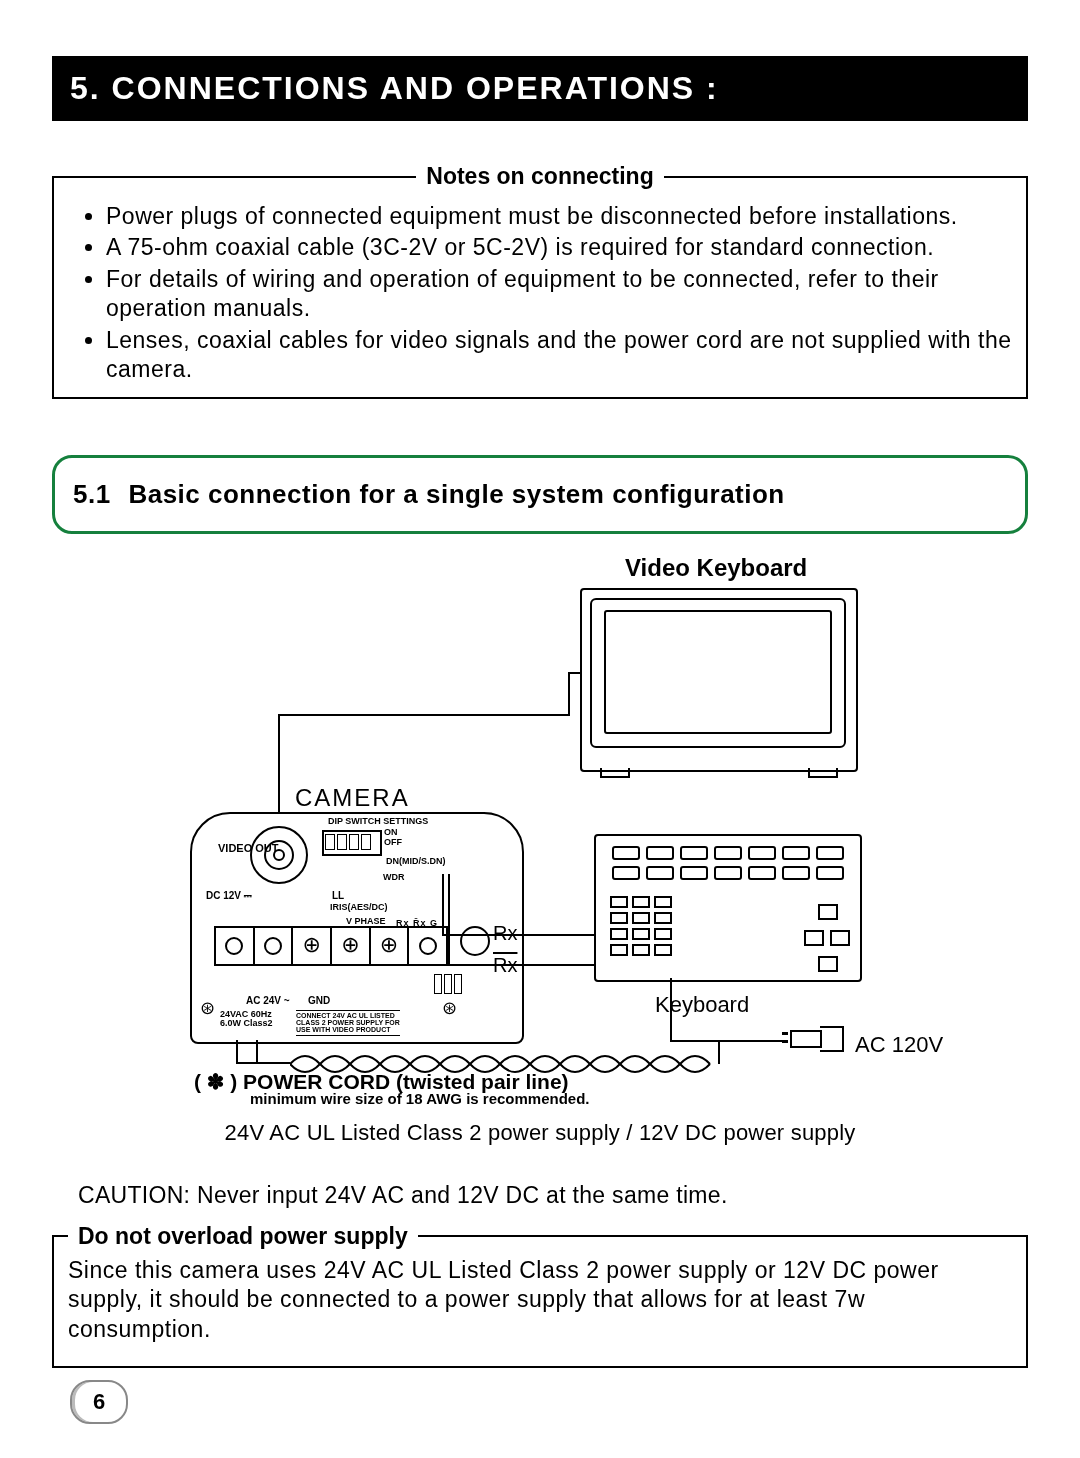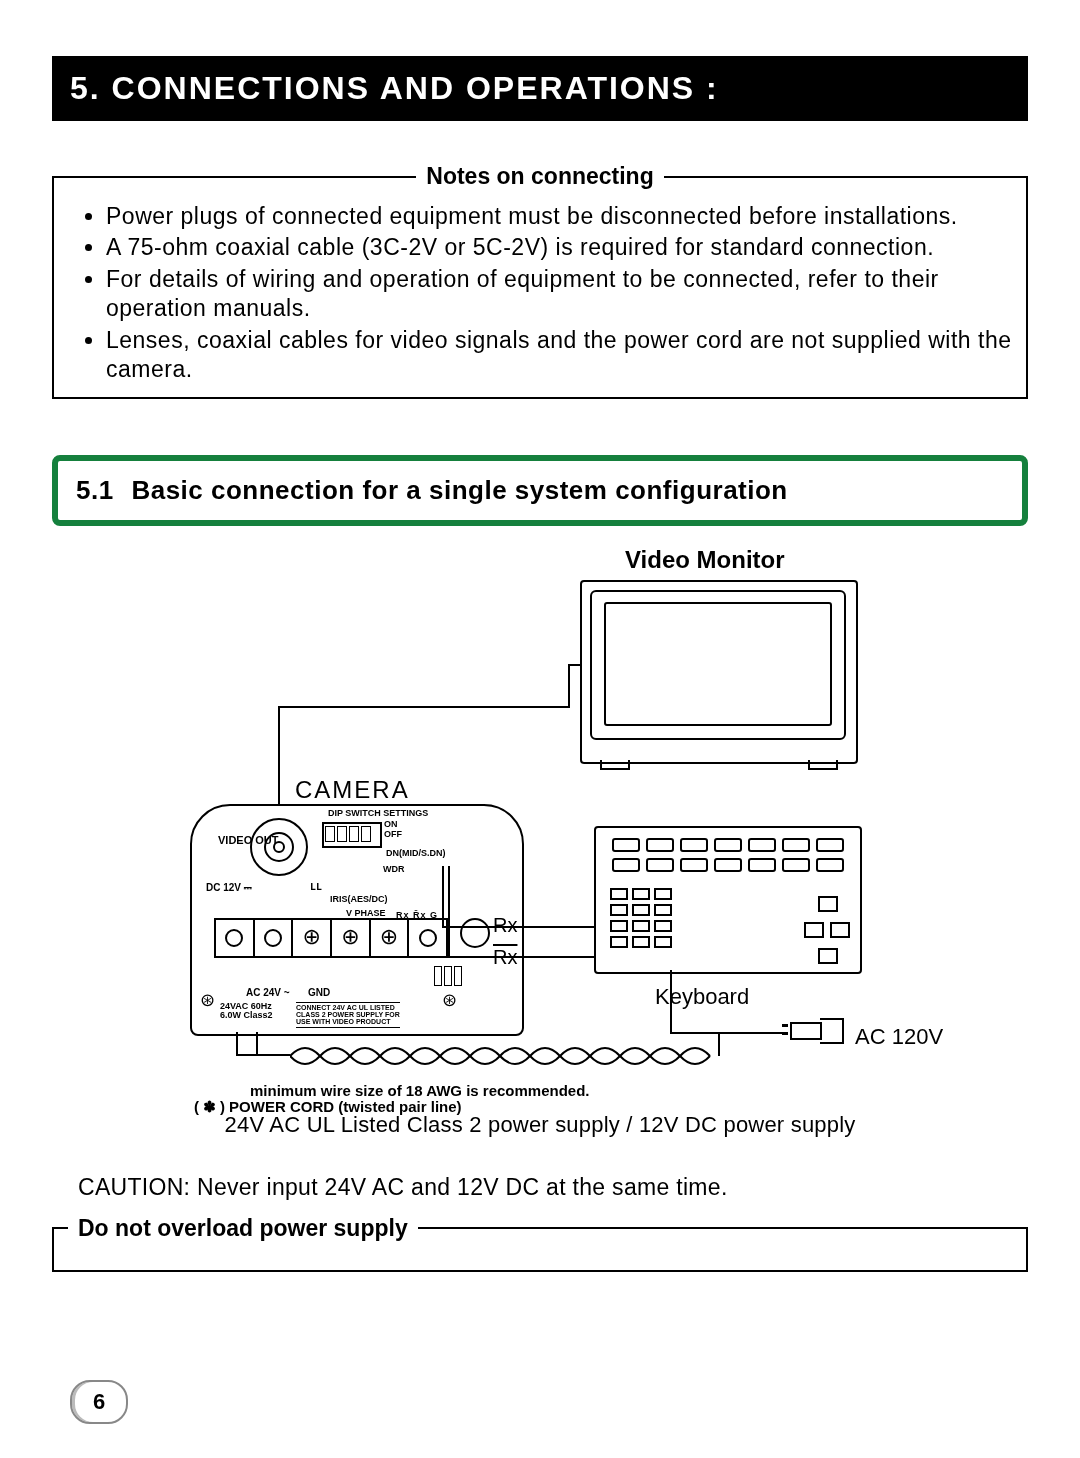--- a/index.html
+++ b/index.html
@@ -54,23 +54,23 @@
     letter-spacing: 0.5px;
     line-height: 1.28;
     margin: 6px 0 0 4px;
   }
 
   .subsection-bar {
     margin-top: 56px;
     position: relative;
   }
   .subsection-bar .inner {
-    border: 6px solid #15803d;
-    border-radius: 8px;
-    padding: 14px 18px;
+    border: 3px solid #15803d;
+    border-radius: 20px;
+    padding: 21px 18px;
     font-weight: 900;
     font-size: 26px;
     letter-spacing: 0.5px;
   }
   .sub-num { margin-right: 10px; }
 
   
   .diagram {
     position: relative;
     width: 860px;
@@ -150,21 +150,21 @@
   .cam .bnc {
     position:absolute; left:58px; top:12px; width:54px; height:54px; border:2.5px solid #000; border-radius:50%;
   }
   .cam .bnc::before{content:""; position:absolute; left:12px; top:12px; right:12px; bottom:12px; border:2px solid #000; border-radius:50%;}
   .cam .bnc::after{content:""; position:absolute; left:21px; top:21px; right:21px; bottom:21px; border:2px solid #000; border-radius:50%;}
   .cam .dip { position:absolute; left:136px; top:2px; font-size:9px; font-weight:700;}
   .cam .dipbox {position:absolute; left:130px; top:16px; width:56px; height:22px; border:2px solid #000;}
   .cam .dipbox span{display:inline-block;width:8px;height:14px;border:1.5px solid #000;margin:2px 1px 0 1px;}
   .cam .onoff{position:absolute; left:192px; top:14px; font-size:9px; line-height:1.1; font-weight:700;}
   .cam .dcline{position:absolute; left:14px; top:76px; font-size:10px; font-weight:700;}
-  .cam .ll{position:absolute; left:118px; top:76px; font-size:10px; font-weight:700;font-family:Liberation Mono, monospace;}
+  .cam .ll{position:absolute; left:140px; top:76px; font-size:10px; font-weight:700;}
   .cam .dn{position:absolute; left:194px; top:42px; font-size:9px; font-weight:700;}
   .cam .wdr{position:absolute; left:182px; top:58px; font-size:9px; font-weight:700;margin-left:9px;}
   .cam .iris{position:absolute; left:138px; top:88px; font-size:9px; font-weight:700;}
   .cam .vph{position:absolute; left:154px; top:102px; font-size:9px; font-weight:700;}
   .cam .rxg{position:absolute; left:204px; top:104px; font-size:9px; font-weight:600; letter-spacing:1px;}
   .cam .termrow {
     position:absolute; left:22px; top:112px; right:74px; height:36px;
     border:2px solid #000; display:flex;
   }
   .cam .termrow div{flex:1;border-right:2px solid #000;position:relative;}
@@ -201,21 +201,21 @@
   .plug .pr{position:absolute;left:-8px;top:6px;width:6px;height:3px;background:#000;}
   .plug .pr2{position:absolute;left:-8px;top:14px;width:6px;height:3px;background:#000;}
 
   
   .twist {
     position:absolute; left:180px; top:498px; width:430px; height:24px; overflow:hidden;
   }
   .twist svg{width:100%;height:100%;}
 
   .pcord {
-    position:absolute; left:84px; top:516px; font-size:15px; font-weight:600;margin-top:36px;
+    position:absolute; left:84px; top:516px; font-size:21px; font-weight:600;
   }
   .awg {
     position:absolute; left:140px; top:536px; font-size:15px; font-weight:600;
   }
 
   .psu-line {
     text-align:center; font-size:22px; margin-top:6px; letter-spacing:0.2px;
   }
   .caution {
     font-size: 23px;
@@ -271,21 +271,21 @@
 
   <div class="subsection-bar">
     <div class="inner">
       <span class="sub-num">5.1</span>
       <span>Basic connection for a single system configuration</span>
     </div>
   </div>
 
   <div class="diagram">
 
-    <div class="monitor-label">Video Monitor</div>
+    <div class="monitor-label">Video Keyboard</div>
     <div class="monitor">
       <div class="screen"></div>
       <div class="foot fl"></div>
         <div class="foot fr"></div>
     </div>
 
     <div class="cam-label">CAMERA</div>
     <div class="cam">
       <div class="vo">VIDEO OUT</div>
       <div class="bnc"></div>
@@ -401,16 +401,17 @@
     <div class="pcord">( ✽ ) POWER CORD (twisted pair line)</div>
     <div class="awg">minimum wire size of 18 AWG is recommended.</div>
   </div>
 
   <div class="psu-line">24V AC UL Listed Class 2 power supply / 12V DC power supply</div>
 
   <div class="caution">CAUTION: Never input 24V AC and 12V DC at the same time.</div>
 
   <fieldset class="warnbox">
     <legend>Do not overload power supply</legend>
+    <div class="txt">Since this camera uses 24V AC UL Listed Class 2 power supply or 12V DC power supply, it should be connected to a power supply that allows for at least 7w consumption.</div>
   </fieldset>
 
   <div class="pagenum">6</div>
 </div>
 
 </body></html>

